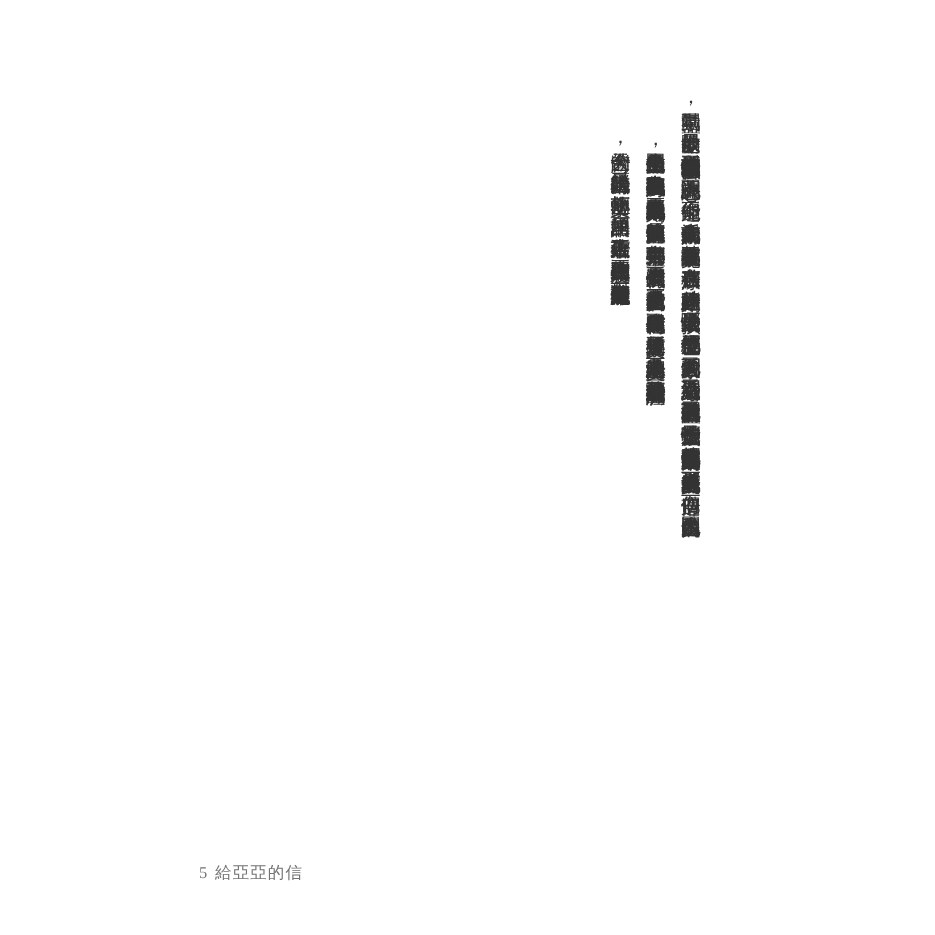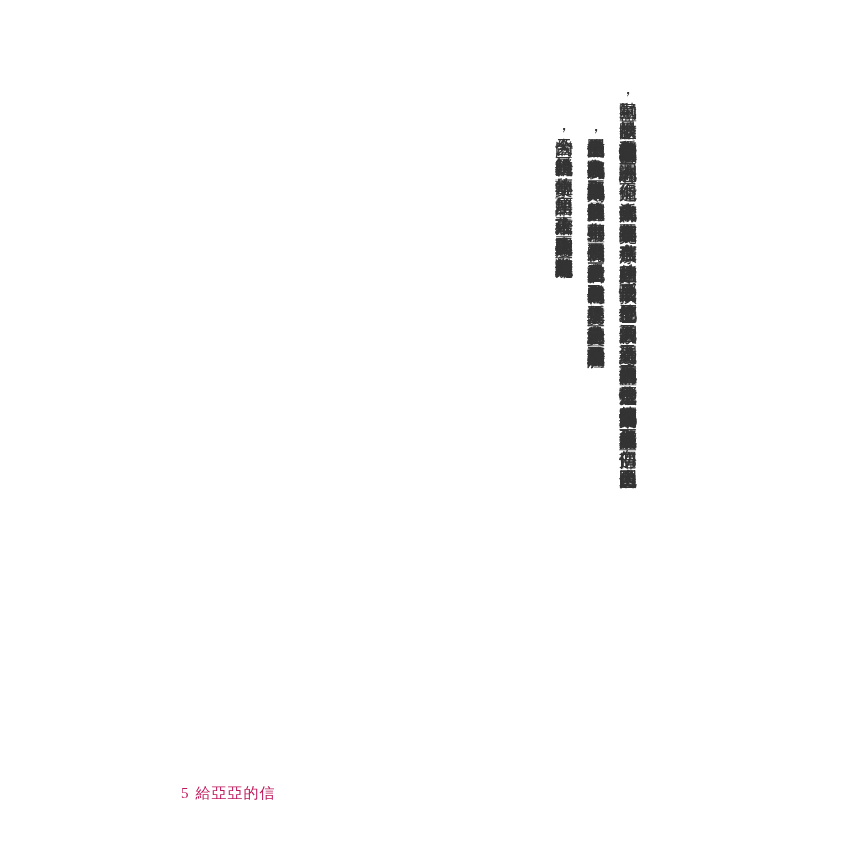--- a/index.html
+++ b/index.html
@@ -33,21 +33,21 @@
     padding: 0;
   }
   .para.indent {
     text-indent: 2em;
   }
   .footer {
     position: absolute;
     left: 181px;
     top: 784px;
     font-size: 15px;
-    color: #be185d;
+    color: #737373;
     letter-spacing: 1px;
     white-space: nowrap;
   }
   .footer .page-num {
     margin-right: 7px;
     letter-spacing: 0;
   }
 </style>
 </head>
 <body>

